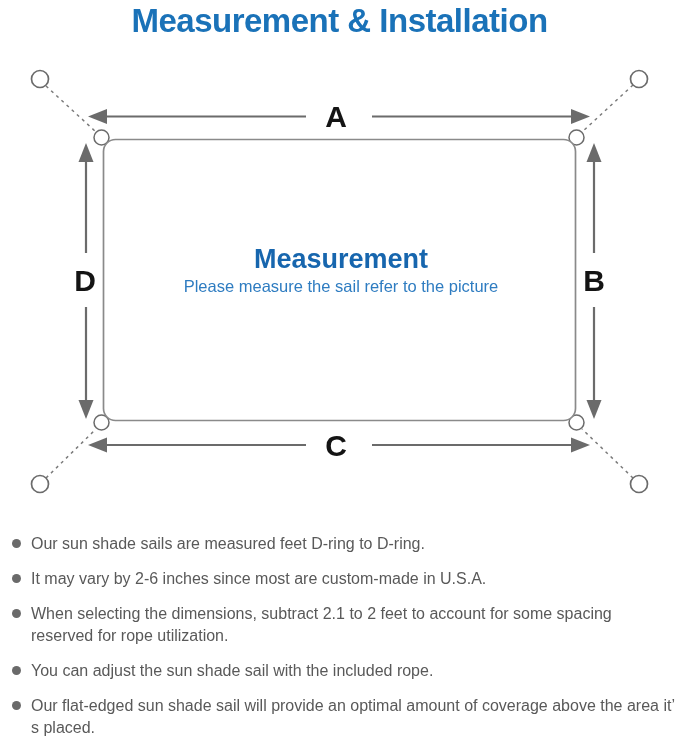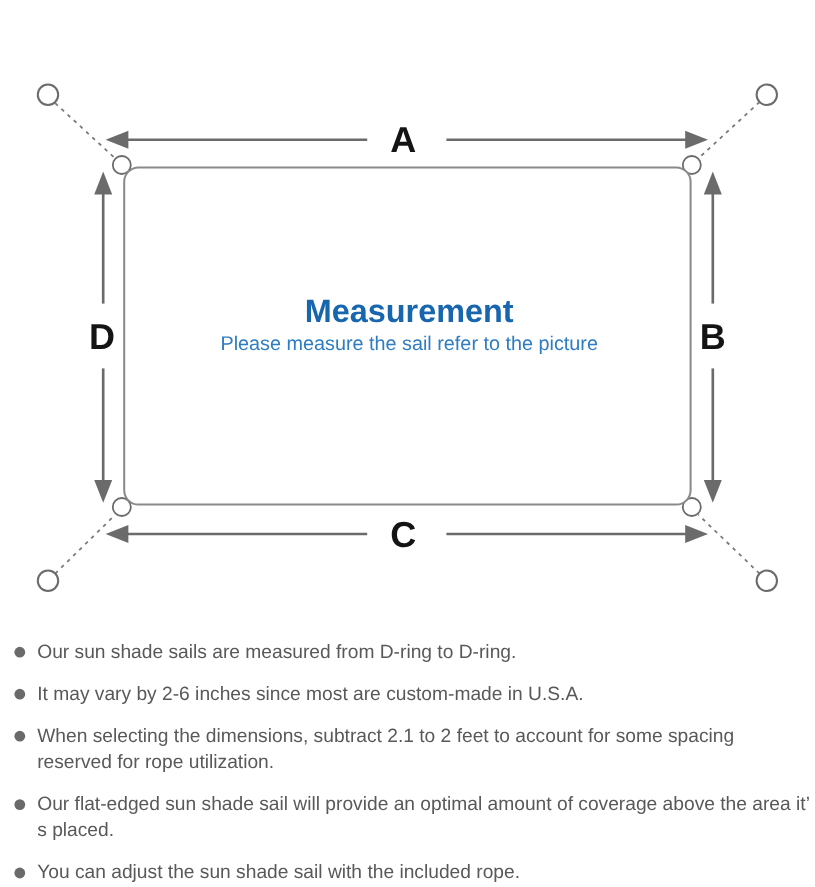--- a/index.html
+++ b/index.html
@@ -51,20 +51,21 @@
     border-radius: 50%;
     background: #6a6a6a;
     margin: 6px 10px 0 2px;
   }
 </style>
 </head>
 <body>
 
 <div class="page">
 
+  <div class="title">Measurement &amp; Installation</div>
 
   <svg class="diagram" width="679" height="521" viewBox="0 0 679 521" font-family="Liberation Sans, sans-serif">
 
     <g stroke="#7a7a7a" stroke-width="1.5" stroke-dasharray="3 4">
       <line x1="46" y1="86" x2="96" y2="132"></line>
       <line x1="633" y1="85" x2="582" y2="132"></line>
       <line x1="46" y1="478" x2="96" y2="429"></line>
       <line x1="633" y1="478" x2="582" y2="429"></line>
     </g>
 
@@ -117,33 +118,33 @@
     <text x="336" y="456" text-anchor="middle" font-size="30" font-weight="bold" fill="#141414">C</text>
     <text x="85" y="291" text-anchor="middle" font-size="30" font-weight="bold" fill="#141414">D</text>
 
     <text x="341" y="268" text-anchor="middle" font-size="27" font-weight="bold" fill="#1766ae">Measurement</text>
     <text x="341" y="292" text-anchor="middle" font-size="16.5" fill="#2e7cc1">Please measure the sail refer to the picture</text>
   </svg>
 
   <ul class="notes">
     <li>
       <span class="dot"></span>
-      <span>Our sun shade sails are measured from D-ring to D-ring.</span>
+      <span>Our sun shade sails are measured feet D-ring to D-ring.</span>
     </li>
     <li>
       <span class="dot"></span>
       <span>It may vary by 2-6 inches since most are custom-made in U.S.A.</span>
     </li>
     <li>
       <span class="dot"></span>
       <span>When selecting the dimensions, subtract 2.1 to 2 feet to account for some spacing reserved for rope utilization.</span>
     </li>
     <li>
       <span class="dot"></span>
-      <span>Our flat-edged sun shade sail will provide an optimal amount of coverage above the area it’ s placed.</span>
+      <span>You can adjust the sun shade sail with the included rope.</span>
     </li>
     <li>
       <span class="dot"></span>
-      <span>You can adjust the sun shade sail with the included rope.</span>
+      <span>Our flat-edged sun shade sail will provide an optimal amount of coverage above the area it’ s placed.</span>
     </li>
   </ul>
 
 </div>
 
 </body></html>

